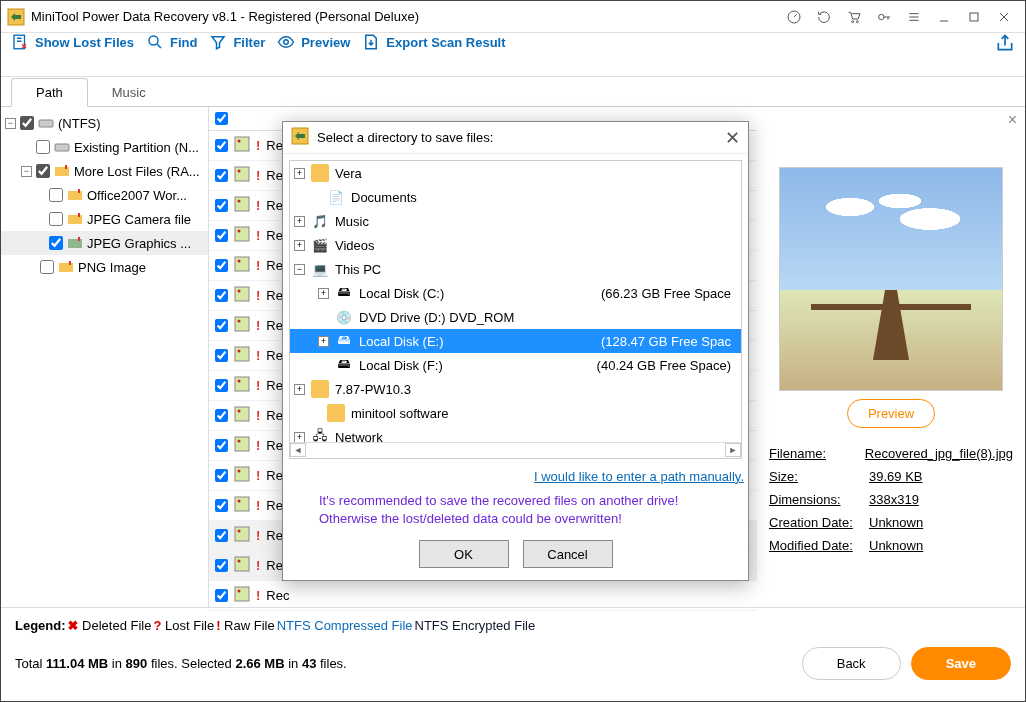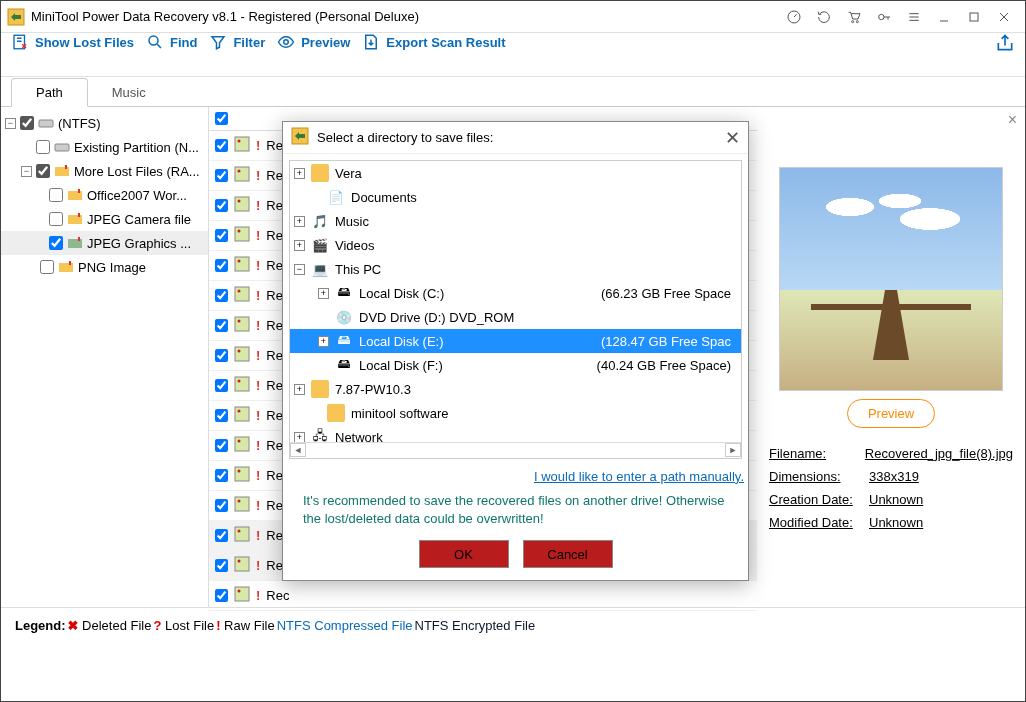--- a/index.html
+++ b/index.html
@@ -74,23 +74,23 @@
 .dlg-title .dlg-close { margin-left:auto; cursor:pointer; font-size:18px; color:#555;}
 .dlg-tree { flex:1; border:1px solid #ccc; margin:6px; overflow:auto; position:relative;}
 .dt-row { display:flex; align-items:center; height:24px; gap:6px; padding-left:4px; cursor:pointer; white-space:nowrap;}
 .dt-row .exp { width:11px;height:11px;border:1px solid #888;display:flex;align-items:center;justify-content:center;font-size:9px;line-height:1;}
 .dt-row .noexp{width:11px;}
 .dt-row.sel { background:#1e90ff; color:#fff; }
 .dt-row .free { margin-left:auto; padding-right:10px; }
 .dt-row .ic { width:18px; height:18px; display:inline-flex; align-items:center; justify-content:center;}
 .dlg-link { text-align:right; padding:4px 4px; }
 .dlg-link a { color:#0a6bb8; text-decoration:underline; cursor:pointer;}
-.dlg-warn { color:#0f766e; padding:4px 20px 2px; line-height:1.4;}
+.dlg-warn { color:#6d28d9; padding:4px 20px 2px; line-height:1.4;margin-left:16px;}
 .dlg-btns { display:flex; justify-content:center; gap:14px; padding:10px 0 12px;}
-.dlg-btns button { width:90px; height:28px; border:1px solid #888; background:#b91c1c; cursor:pointer;}
+.dlg-btns button { width:90px; height:28px; border:1px solid #888; background:#e5e5e5; cursor:pointer;}
 .folder-y{background:#f7c556;border-radius:2px;}
 .dlg-scroll-h{height:16px;border-top:1px solid #ddd;display:flex;align-items:center;}
 .dlg-scroll-h .arrow{width:16px;height:14px;border:1px solid #ccc;display:flex;align-items:center;justify-content:center;font-size:9px;color:#666;}
 .dlg-scroll-h .track{flex:1;}
 </style>
 </head>
 <body>
 
 <div class="titlebar">
   <span class="app-icon">
@@ -416,20 +416,24 @@
     <div class="preview-img">
       <div class="clouds"></div>
       <div class="pier">
           <div class="rail"></div>
         </div>
     </div>
     <button class="preview-btn">Preview</button>
     <div class="meta-row">
         <span class="k">Filename:</span>
         <span class="v">Recovered_jpg_file(8).jpg</span>
+      </div>
+    <div class="meta-row">
+        <span class="k">Size:</span>
+        <span class="v">39.69 KB</span>
       </div>
     <div class="meta-row">
         <span class="k">Dimensions:</span>
         <span class="v">338x319</span>
       </div>
     <div class="meta-row">
         <span class="k">Creation Date:</span>
         <span class="v">Unknown</span>
       </div>
     <div class="meta-row">
@@ -441,20 +445,27 @@
 
 <div class="footer">
   <div class="legend">
     <span class="lk">Legend:</span>
     <span><span class="del">✖ </span><span>Deleted File</span></span>
     <span><span class="lost">? </span><span>Lost File</span></span>
     <span><span class="raw">! </span><span>Raw File</span></span>
     <span class="ntfs-c">NTFS Compressed File</span>
     <span class="ntfs-e">NTFS Encrypted File</span>
   </div>
+  <div class="status-row">
+    <div class="txt">
+      <span>Total </span><b>111.04 MB</b><span> in </span><b>890</b><span> files.   Selected </span><b>2.66 MB</b><span> in </span><b>43</b><span> files.</span>
+    </div>
+    <button class="btn">Back</button>
+    <button class="btn primary">Save</button>
+  </div>
 </div>
 
 <div class="dialog">
   <div class="dlg-title">
     <span><svg width="18" height="18" viewBox="0 0 18 18">
           <rect x="1" y="1" width="16" height="16" fill="#f2c24e" stroke="#c89018"></rect>
           <path d="M4 9 L8 5 L8 7 L14 7 L14 11 L8 11 L8 13 Z" fill="#3a7a3a"></path>
         </svg></span>
     <span>Select a directory to save files:</span>
     <span class="dlg-close">✕</span>

